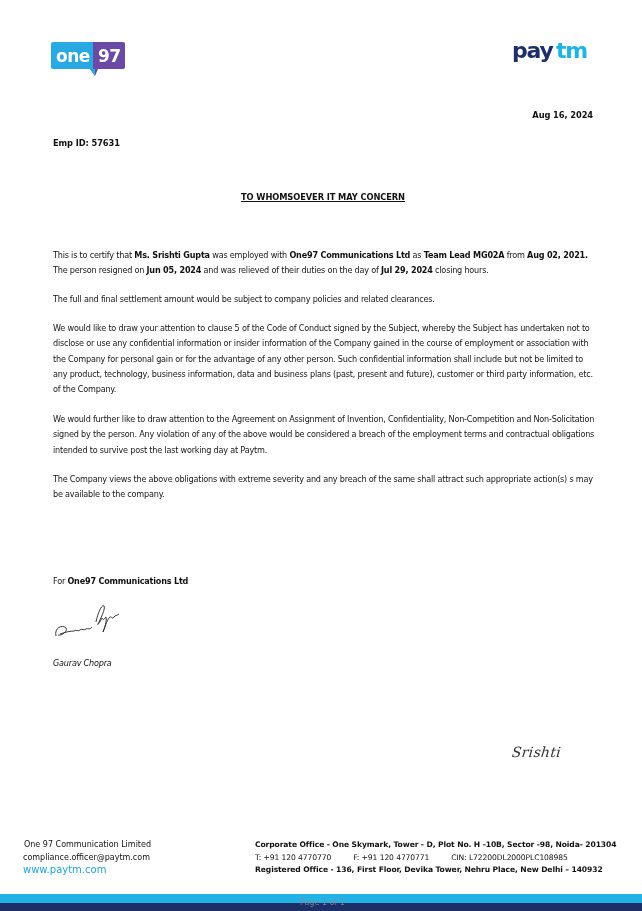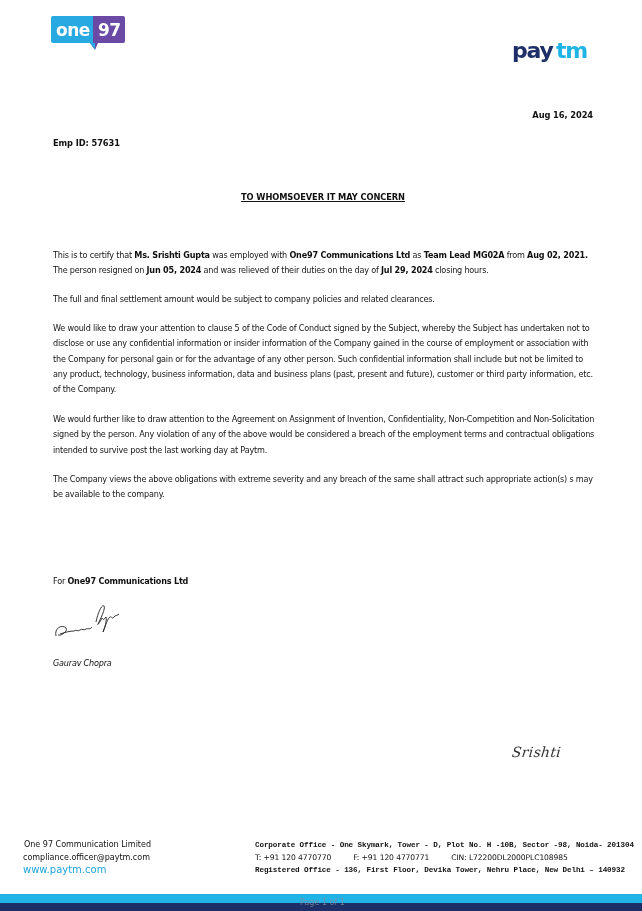--- a/index.html
+++ b/index.html
@@ -18,21 +18,21 @@
       position: relative;
       width: 642px;
       height: 911px;
       background: #ffffff;
     }
 
     
     .logo-one97 {
       position: absolute;
       left: 51px;
-      top: 16px;
+      top: 42px;
       width: 74px;
       height: 35px;
     }
     .logo-paytm {
       position: absolute;
       left: 512px;
       top: 38px;
       width: 76px;
       height: 24px;
     }
@@ -137,21 +137,21 @@
     }
     .footer-right {
       position: absolute;
       left: 255px;
       top: 839px;
       font-size: 7.6px;
       line-height: 12.5px;
       color: #111;
       letter-spacing: -0.1px;
     }
-    .footer-right .bold { font-weight: bold; font-family: Liberation Mono, monospace; }
+    .footer-right .bold { font-weight: bold; }
     .footer-right .contact span { margin-right: 22px; }
     .footer-right .contact span.cin { margin-right: 0; }
 
     .band-light {
       position: absolute;
       left: 0;
       top: 894px;
       width: 642px;
       height: 9px;
       background: #1fb3e6;

